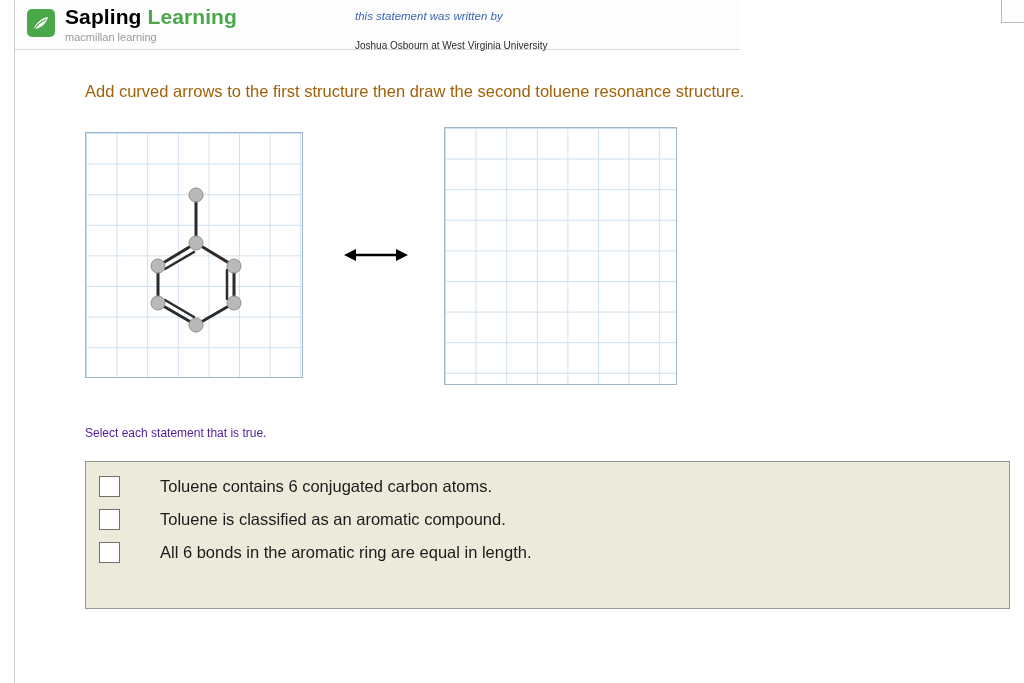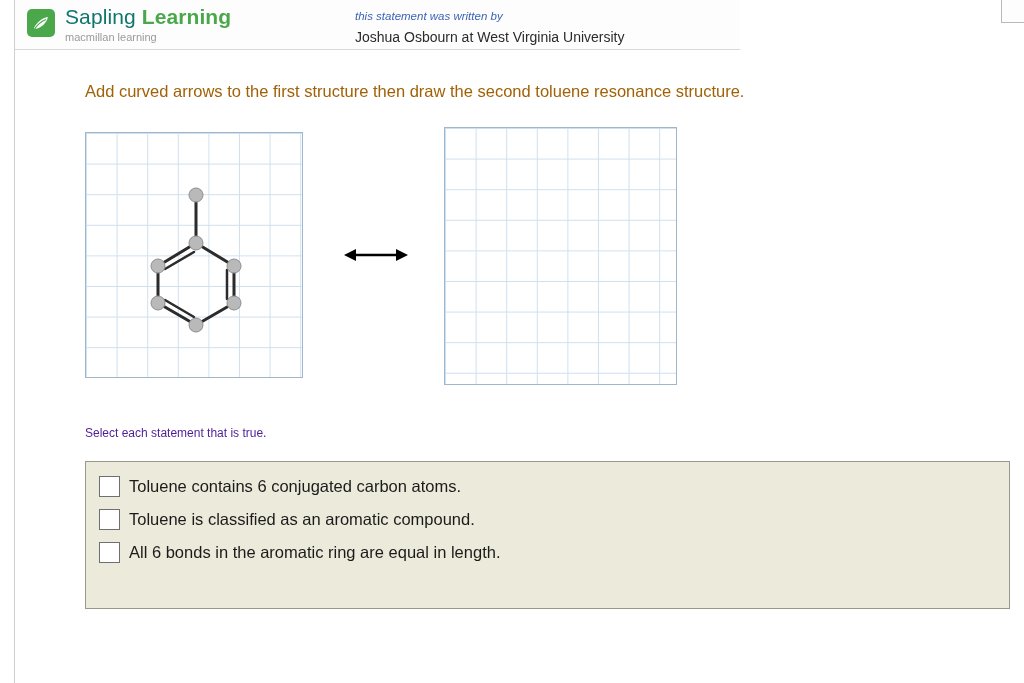--- a/index.html
+++ b/index.html
@@ -65,45 +65,45 @@
   #brand-text {
     position: absolute;
     left: 50px;
     top: 5px;
   }
   .brand-line1 {
     font-size: 21px;
     line-height: 24px;
     letter-spacing: .1px;
   }
-  .brand-sapling { color: #0f766e; font-weight: normal; }
+  .brand-sapling { color: #000000; font-weight: bold; }
   .brand-learning { color: #4aa84a; font-weight: bold; }
   .brand-line2 {
     font-size: 11px;
     color: #9a9a9a;
     line-height: 13px;
     margin-top: 2px;
   }
   #attribution {
     position: absolute;
     left: 340px;
     top: 9px;
     width: 360px;
   }
   .attr-line1 {
     font-size: 11.5px;
     font-style: italic;
     color: #3b63b5;
     line-height: 14px;
   }
   .attr-line2 {
-    font-size: 14px;
+    font-size: 10px;
     color: #2b2b2b;
     line-height: 17px;
-    margin-top: 6px;
+    margin-top: 14px;
   }
 
   
   #prompt {
     position: absolute;
     left: 85px;
     top: 82px;
     font-size: 16.5px;
     color: #a16207;
     white-space: nowrap;
@@ -190,21 +190,21 @@
   .checkbox {
     width: 21px;
     height: 21px;
     background: #ffffff;
     border: 1px solid #6f6f6f;
     box-sizing: border-box;
     flex: 0 0 auto;
     cursor: pointer;
   }
   .statement-text {
-    margin-left: 9px;
+    margin-left: 40px;
     font-size: 16.5px;
     color: #1b1b1b;
     white-space: nowrap;
   }
 </style>
 </head>
 <body>
 
 <div id="left-rail"></div>
 <div id="top-right-stub"></div>

